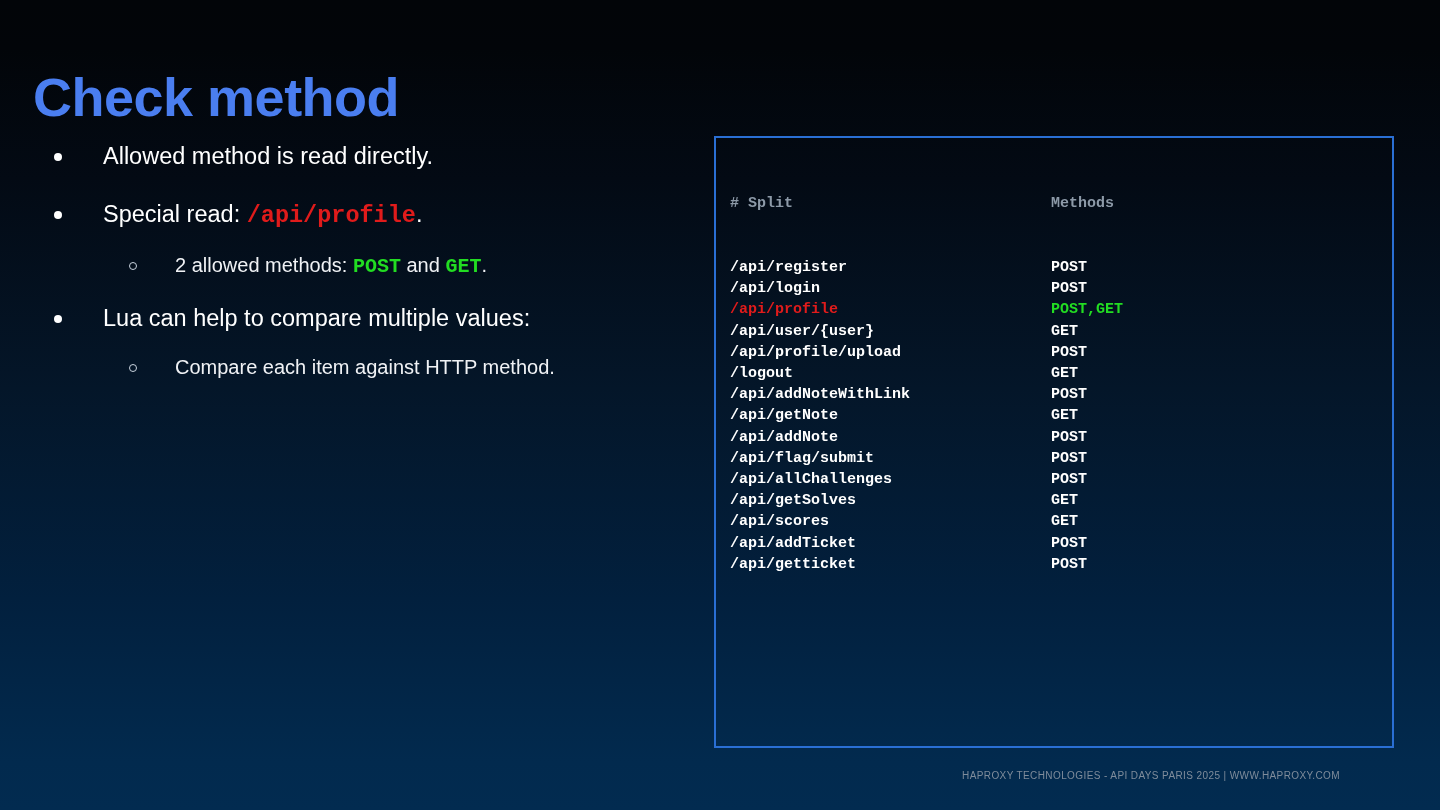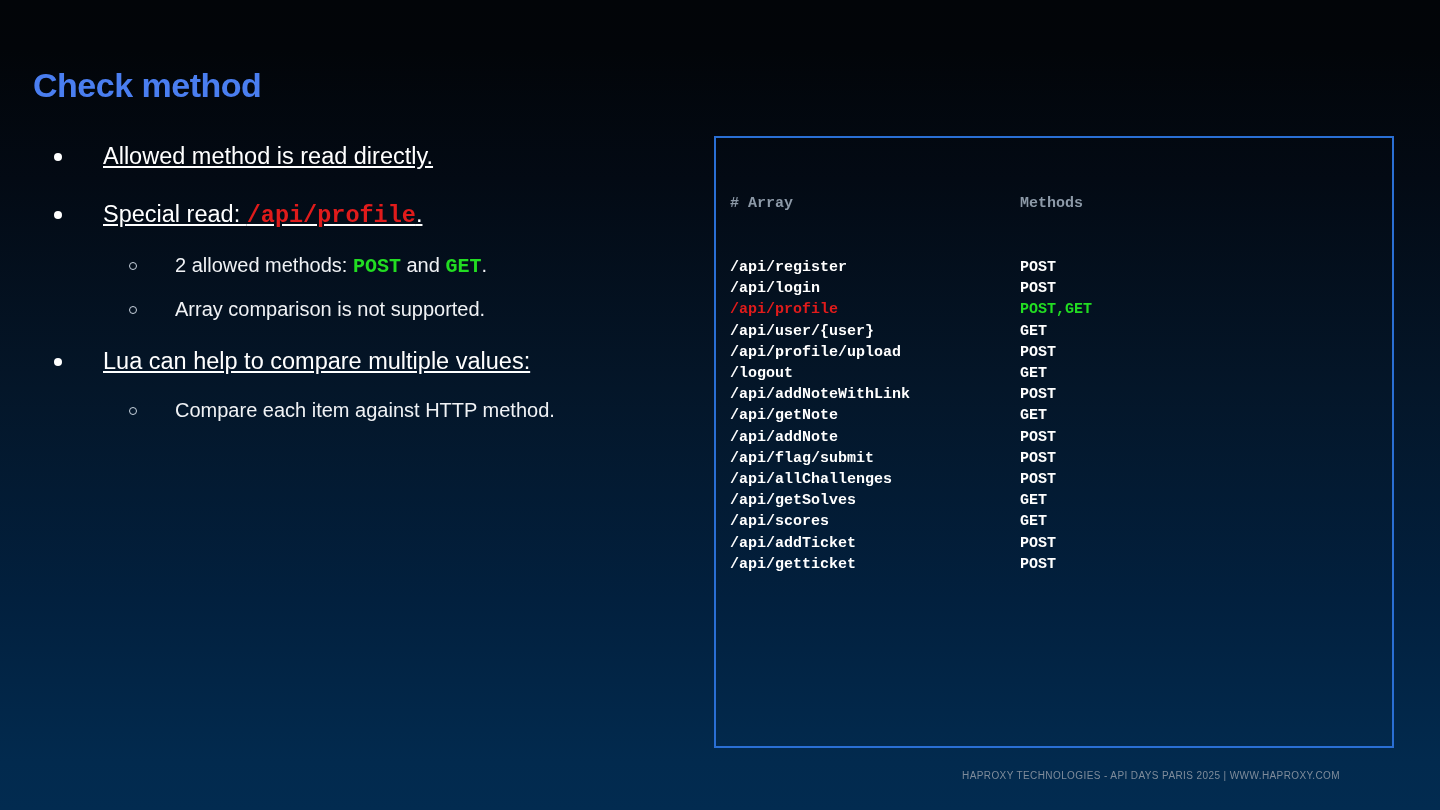--- a/index.html
+++ b/index.html
@@ -26,42 +26,41 @@
         #022a4e 94%,
         #022b50 100%);
     overflow: hidden;
   }
 
   
   #title {
     position: absolute;
     left: 33px;
     top: 66px;
-    font-size: 34px;
+    font-size: 54px;
     font-weight: bold;
     color: #4a7ef0;
     letter-spacing: -0.5px;
     white-space: nowrap;
   }
 
   
   #bullets {
     position: absolute;
     left: 40px;
     top: 140px;
     width: 660px;
   }
   .b1 {
     position: relative;
     padding-left: 63px;
     color: #ffffff;
     font-size: 23.5px;
     line-height: 32px;
     margin-bottom: 26px;
-    text-decoration: underline;
   }
   .b1::before {
     content: "";
     position: absolute;
     left: 14px;
     top: 13px;
     width: 8px;
     height: 8px;
     border-radius: 50%;
     background: #ffffff;
@@ -114,21 +113,21 @@
     left: 14px;
     top: 13px;
     font-family: "Liberation Mono", "DejaVu Sans Mono", monospace;
     font-weight: bold;
     font-size: 15px;
     line-height: 21.2px;
     white-space: pre;
   }
   .crow { display: flex; }
   .cpath   { width: 290px; color: #ffffff; }
-  .cmethod { color: #ffffff; }
+  .cmethod { color: #ffffff; margin-left: 31px; }
   .chead .cpath, .chead .cmethod { color: #8d9aa8; }
   .crow.hl .cpath   { color: #e01b1b; }
   .crow.hl .cmethod { color: #22dd22; }
 
   
   #footer {
     position: absolute;
     right: 100px;
     top: 770px;
     font-size: 10px;
@@ -151,42 +150,39 @@
     </div>
 
     <div class="b1">
       <span>Special read: </span><span class="mono red">/api/profile</span><span>.</span>
     </div>
 
     <div class="b2wrap">
       <div class="b2">
         <span>2 allowed  methods: </span><span class="mono green">POST</span><span> and </span><span class="mono green">GET</span><span>.</span>
       </div>
-      <div class="b2">
-        <span>Array comparison is not supported.</span>
-      </div>
     </div>
 
 
     <div class="b1">
       <span>Lua can help to compare multiple values:</span>
     </div>
 
     <div class="b2wrap">
       <div class="b2 tight">
         <span>Compare each item against HTTP method.</span>
       </div>
     </div>
 
   </div>
 
   <div id="code-panel">
     <div id="code-table">
       <div class="crow chead">
-        <span class="cpath"># Array</span><span class="cmethod">Methods</span>
+        <span class="cpath"># Split</span><span class="cmethod">Methods</span>
       </div>
       <div id="code-rows"><div class="crow"><span class="cpath">/api/register</span><span class="cmethod">POST</span></div><div class="crow"><span class="cpath">/api/login</span><span class="cmethod">POST</span></div><div class="crow hl"><span class="cpath">/api/profile</span><span class="cmethod">POST,GET</span></div><div class="crow"><span class="cpath">/api/user/{user}</span><span class="cmethod">GET</span></div><div class="crow"><span class="cpath">/api/profile/upload</span><span class="cmethod">POST</span></div><div class="crow"><span class="cpath">/logout</span><span class="cmethod">GET</span></div><div class="crow"><span class="cpath">/api/addNoteWithLink</span><span class="cmethod">POST</span></div><div class="crow"><span class="cpath">/api/getNote</span><span class="cmethod">GET</span></div><div class="crow"><span class="cpath">/api/addNote</span><span class="cmethod">POST</span></div><div class="crow"><span class="cpath">/api/flag/submit</span><span class="cmethod">POST</span></div><div class="crow"><span class="cpath">/api/allChallenges</span><span class="cmethod">POST</span></div><div class="crow"><span class="cpath">/api/getSolves</span><span class="cmethod">GET</span></div><div class="crow"><span class="cpath">/api/scores</span><span class="cmethod">GET</span></div><div class="crow"><span class="cpath">/api/addTicket</span><span class="cmethod">POST</span></div><div class="crow"><span class="cpath">/api/getticket</span><span class="cmethod">POST</span></div></div>
     </div>
   </div>
 
   <div id="footer">HAPROXY TECHNOLOGIES - API DAYS PARIS 2025  |  WWW.HAPROXY.COM</div>
 
 </div>
 
 </body></html>

